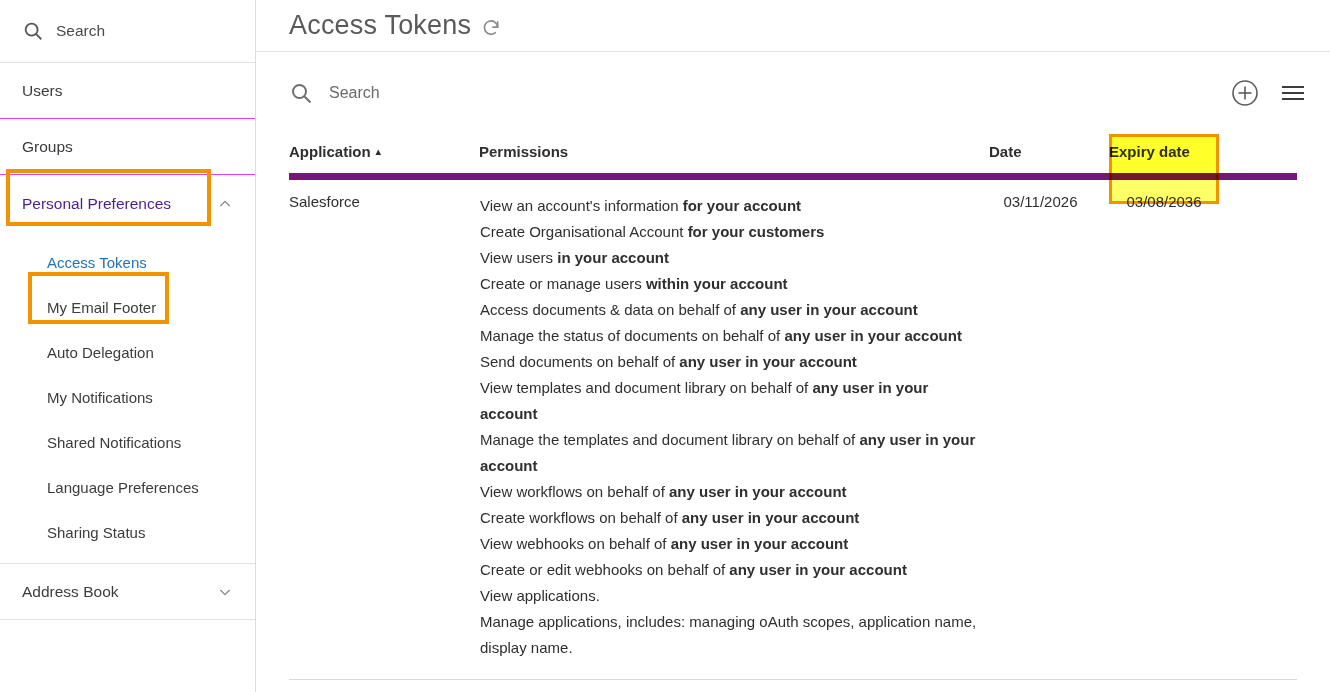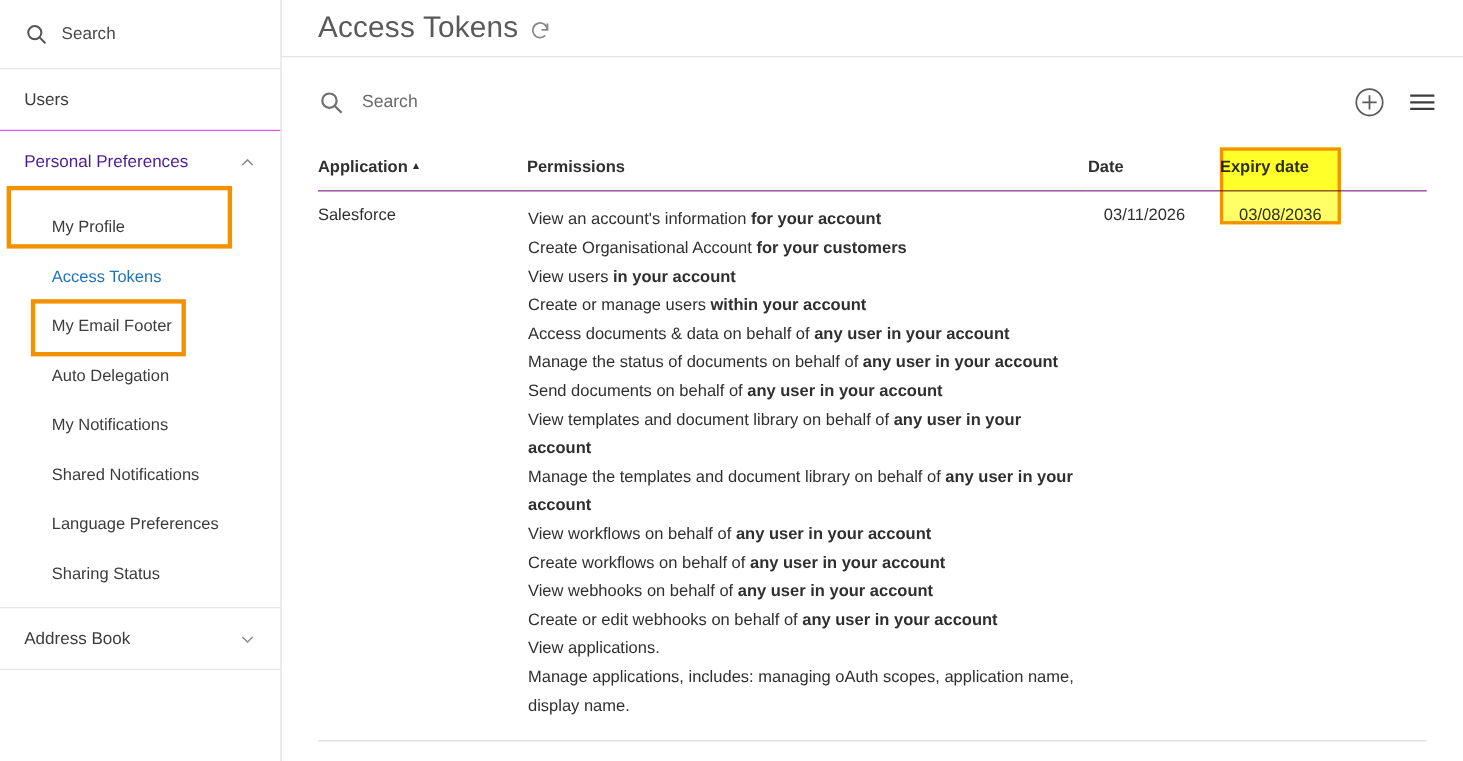--- a/index.html
+++ b/index.html
@@ -167,21 +167,21 @@
     margin: 0 33px;
     border-collapse: collapse;
     table-layout: fixed;
   }
   table.tokens thead th {
     font-size: 15px;
     font-weight: bold;
     color: #2f2f2f;
     text-align: left;
     padding: 9px 0 13px 0;
-    border-bottom: 1px solid #701a75;
+    border-bottom: 7px solid #701a75;
     vertical-align: bottom;
   }
   th.col-app { width: 190px; padding-left: 0; }
   th.col-perm { width: auto; }
   th.col-date { width: 120px; text-align: right; padding-right: 18px; }
   th.col-expiry {
     width: 110px;
     text-align: center;
     background: #ffff66;
   }
@@ -238,34 +238,34 @@
             <line x1="15.5" y1="15.5" x2="21" y2="21"></line>
         </svg>
       </span>
       <span class="label">Search</span>
     </div>
 
     <div class="nav-item">
       <span>Users</span>
     </div>
 
+    <div class="nav-item">
+      <span>Groups</span>
+    </div>
 
     <div class="nav-item expandable highlighted-section">
       <span>Personal Preferences</span>
       <span class="chev">
         <svg viewBox="0 0 24 24" width="16" height="16" fill="none" stroke="#8a8a8a" stroke-width="2">
           <polyline points="5,15 12,8 19,15"></polyline>
         </svg>
       </span>
     </div>
 
     <div class="sub-list">
-      <div class="sub-item">
-        <span>My Profile</span>
-      </div>
       <div class="sub-item active">
         <span>Access Tokens</span>
       </div>
       <div class="sub-item">
         <span>My Email Footer</span>
       </div>
       <div class="sub-item">
         <span>Auto Delegation</span>
       </div>
       <div class="sub-item">

